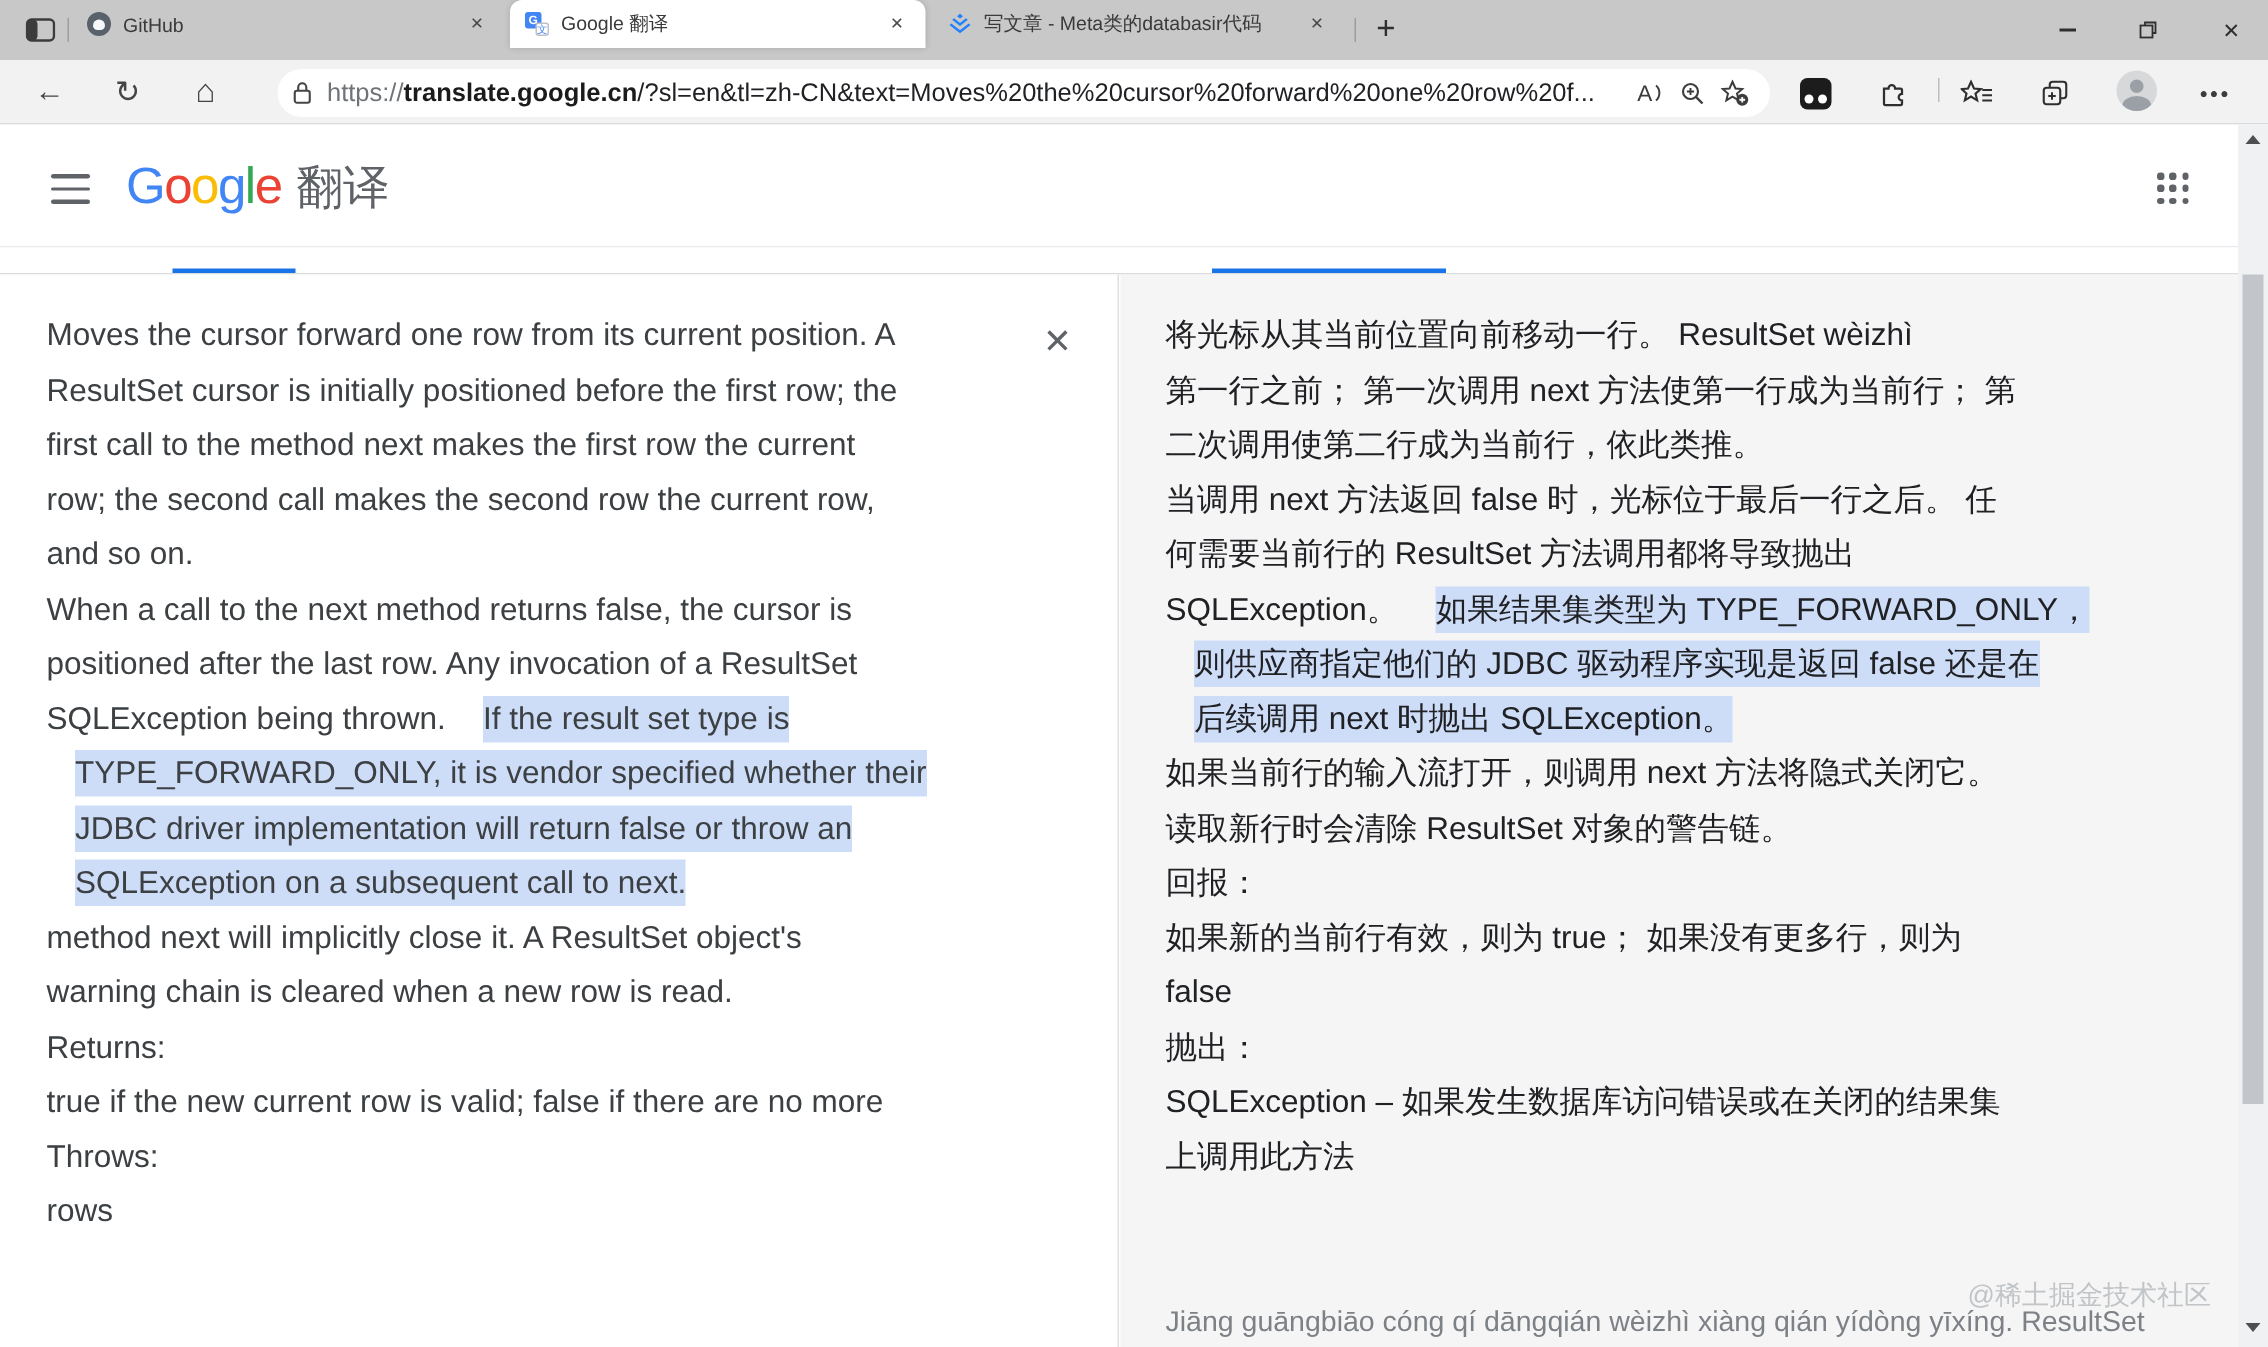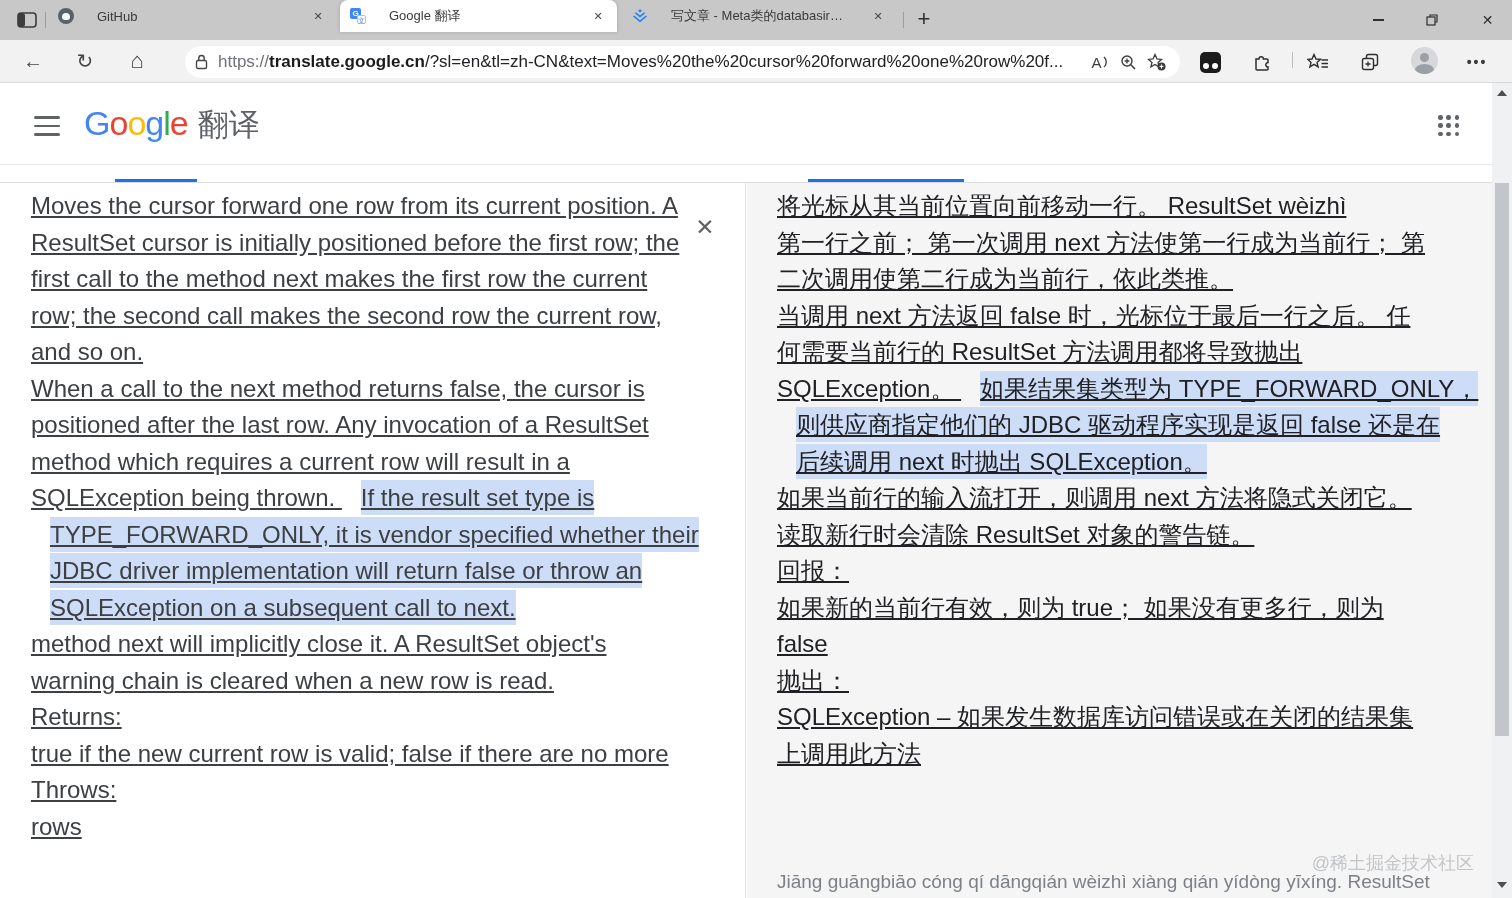--- a/index.html
+++ b/index.html
@@ -1,21 +1,21 @@
 <!DOCTYPE html>
 <html><head>
 <meta charset="utf-8">
 <style>
   html,body{margin:0;padding:0;background:#fff;}
   #screen{position:relative;width:1512px;height:898px;overflow:hidden;background:#fff;
           font-family:"Liberation Sans","DejaVu Sans",sans-serif;}
   
   .tabstrip{position:absolute;left:0;top:0;width:1512px;height:40px;background:#c8c8c8;}
   .tab{position:absolute;top:0;height:32px;display:flex;align-items:center;box-sizing:border-box;
-       padding:0 10px;font-size:13px;color:#3a3a3a;cursor:default;gap:15px;}
+       padding:0 10px;font-size:13px;color:#3a3a3a;cursor:default;}
   .tab.active{background:#fff;border-radius:8px 8px 0 0;box-shadow:0 0 4px rgba(0,0,0,.15);}
   .tab-title{white-space:nowrap;overflow:hidden;text-overflow:ellipsis;flex:1;margin:0 8px;}
   .tab-close{width:18px;height:18px;line-height:18px;text-align:center;font-size:11px;color:#4a4a4a;flex:none;}
   .favicon{width:16px;height:16px;flex:none;position:relative;}
   .vdiv{position:absolute;top:12px;width:1px;height:16px;background:#9d9d9d;}
   .tab-actions{position:absolute;left:14px;top:8px;width:26px;height:24px;display:flex;align-items:center;justify-content:center;}
   .newtab{position:absolute;left:910px;top:6px;width:28px;height:28px;text-align:center;line-height:26px;
           font-size:22px;font-weight:300;color:#2f2f2f;}
   .wctl{position:absolute;top:0;width:46px;height:40px;display:flex;align-items:center;justify-content:center;color:#2f2f2f;}
   
@@ -56,21 +56,21 @@
   .apps{position:absolute;left:1437px;top:114px;width:24px;height:24px;display:grid;
         grid-template-columns:repeat(3,1fr);gap:3px;padding:1px;box-sizing:border-box;}
   .apps i{width:4.5px;height:4.5px;border-radius:50%;background:#5f6368;}
   
   .langbar{position:absolute;left:0;top:165px;width:1512px;height:18px;background:#fff;border-bottom:1px solid #dadce0;box-sizing:border-box;}
   .indicator{position:absolute;bottom:0;height:3px;background:#1a73e8;}
   
   .src-panel{position:absolute;left:0;top:183px;width:746px;height:715px;background:#fff;
              border-right:1px solid #dcdfe3;box-sizing:border-box;overflow:hidden;}
   .tgt-panel{position:absolute;left:747px;top:183px;width:745px;height:715px;background:#f5f5f5;overflow:hidden;}
-  .tlines{position:absolute;top:5px;font-size:24px;line-height:36.5px;white-space:nowrap;text-decoration:underline;}
+  .tlines{position:absolute;top:23px;font-size:21px;line-height:36.5px;white-space:nowrap;}
   .src-panel .tlines{left:31px;color:#3c4043;}
   .tgt-panel .tlines{left:30px;color:#202124;}
   .hl{background:#cddcf7;padding:4px 0;margin-left:19px;}
   .clear-x{position:absolute;left:690px;top:212px;width:30px;height:30px;font-size:23px;color:#5f6368;
            text-align:center;line-height:30px;}
   .watermark{position:absolute;right:18px;top:668px;font-size:18px;color:#c2c5c8;}
   .pinyin{position:absolute;left:30px;top:688px;font-size:19px;color:#7d8186;white-space:nowrap;}
   
   .sbar{position:absolute;left:1492px;top:83px;width:20px;height:815px;background:#f0f1f3;}
   .sb-up{position:absolute;left:5px;top:7px;width:0;height:0;border-left:5px solid transparent;
@@ -227,21 +227,20 @@
 
   <div class="src-panel">
     <div class="tlines" id="source-lines">
         <div><span>Moves the cursor forward one row from its current position. A</span></div>
         <div><span>ResultSet cursor is initially positioned before the first row; the</span></div>
         <div><span>first call to the method next makes the first row the current</span></div>
         <div><span>row; the second call makes the second row the current row,</span></div>
         <div><span>and so on.</span></div>
         <div><span>When a call to the next method returns false, the cursor is</span></div>
         <div><span>positioned after the last row. Any invocation of a ResultSet</span></div>
-        <div><span>method which requires a current row will result in a</span></div>
         <div><span>SQLException being thrown. </span><span class="hl">If the result set type is</span></div>
         <div><span class="hl">TYPE_FORWARD_ONLY, it is vendor specified whether their</span></div>
         <div><span class="hl">JDBC driver implementation will return false or throw an</span></div>
         <div><span class="hl">SQLException on a subsequent call to next.</span></div>
         <div><span>method next will implicitly close it. A ResultSet object's</span></div>
         <div><span>warning chain is cleared when a new row is read.</span></div>
         <div><span>Returns:</span></div>
         <div><span>true if the new current row is valid; false if there are no more</span></div>
         <div><span>Throws:</span></div>
         <div><span>rows</span></div>

